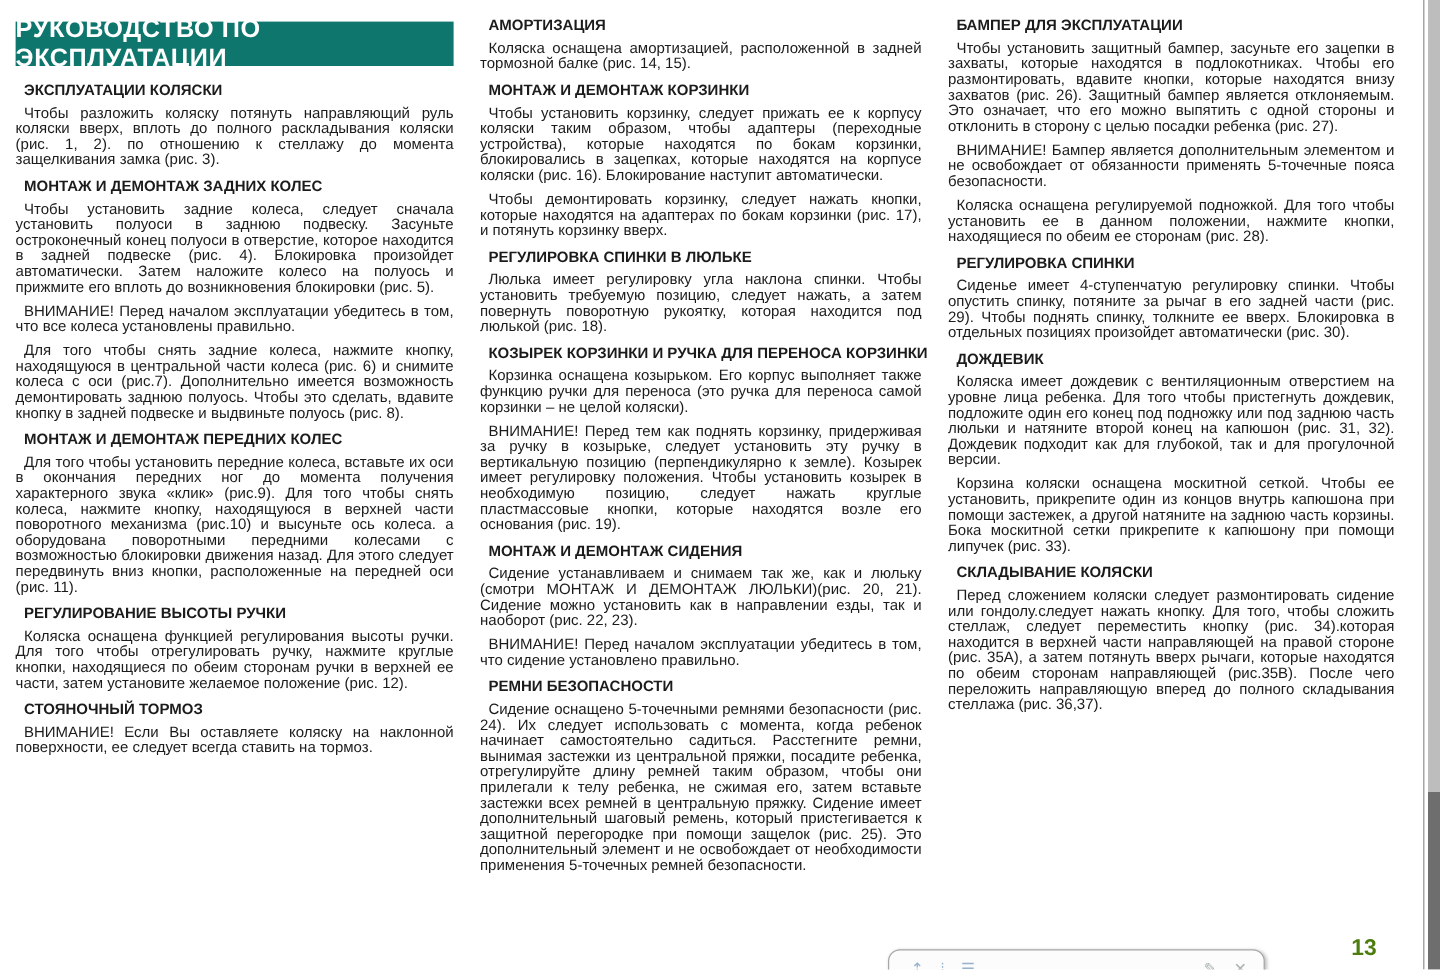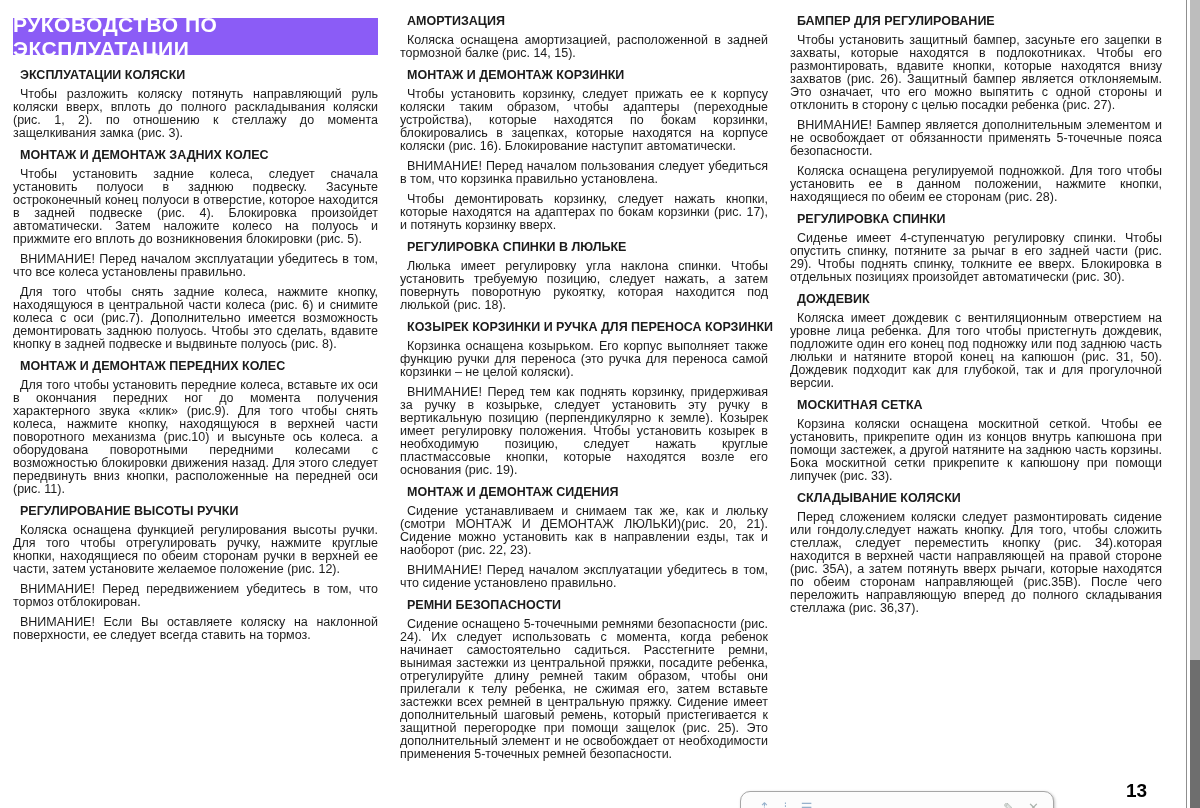--- a/index.html
+++ b/index.html
@@ -37,21 +37,21 @@
     line-height:13px;
     margin:0 0 7px 0;
     text-align:justify;
     text-align-last:left;
     text-indent:7px;
   }
   .page-number{
     position:absolute;
     left:1126px;top:780px;
     font-weight:bold;font-size:19px;
-    color:#000000;
+    color:#4d7c0f;
   }
   .page-edge-line{
     position:absolute;left:1186px;top:0;width:1px;height:808px;
     background:#8f8f8f;
   }
   .scroll-track{
     position:absolute;left:1190px;top:0;width:10px;height:808px;
     background:#bdbdbd;
   }
   .scroll-thumb{
@@ -81,71 +81,69 @@
     font-size:13px;line-height:13px;
   }
   .tb-icon{display:inline-block;}
 </style>
 </head>
 <body>
 
 <div class="page">
 
   <div class="col col1">
-    <div class="banner" style="background: #8b5cf6; justify-content: flex-end;">
+    <div class="banner" style="background: #0f766e; justify-content: flex-end;">
       <span>РУКОВОДСТВО ПО ЭКСПЛУАТАЦИИ</span>
     </div>
     <div class="blocks">
         <div class="heading">ЭКСПЛУАТАЦИИ КОЛЯСКИ</div>
         <div class="para">Чтобы разложить коляску потянуть направляющий руль  коляски вверх, вплоть до полного раскладывания коляски  (рис. 1, 2). по отношению к стеллажу до момента  защелкивания замка (рис. 3).</div>
         <div class="heading">МОНТАЖ И ДЕМОНТАЖ ЗАДНИХ КОЛЕС</div>
         <div class="para">Чтобы установить задние колеса, следует сначала установить полуоси в заднюю подвеску. Засуньте остроконечный конец полуоси в отверстие, которое находится в задней подвеске (рис. 4). Блокировка произойдет автоматически. Затем наложите колесо на полуось и прижмите его вплоть до возникновения блокировки (рис. 5).</div>
         <div class="para">ВНИМАНИЕ! Перед началом эксплуатации убедитесь в том, что все колеса установлены правильно.</div>
         <div class="para">Для того чтобы снять задние колеса, нажмите кнопку, находящуюся в центральной части колеса (рис. 6) и снимите колеса с оси (рис.7). Дополнительно имеется возможность демонтировать заднюю полуось. Чтобы это сделать, вдавите кнопку в задней подвеске и выдвиньте полуось (рис. 8).</div>
         <div class="heading">МОНТАЖ И ДЕМОНТАЖ ПЕРЕДНИХ КОЛЕС</div>
         <div class="para">Для того чтобы установить передние колеса, вставьте их оси в окончания передних ног до момента получения характерного звука «клик» (рис.9). Для того чтобы снять колеса, нажмите кнопку, находящуюся в верхней части поворотного механизма (рис.10) и высуньте ось колеса.  а оборудована поворотными передними колесами с возможностью блокировки движения назад. Для этого следует передвинуть вниз кнопки, расположенные на передней оси (рис. 11).</div>
         <div class="heading">РЕГУЛИРОВАНИЕ ВЫСОТЫ РУЧКИ</div>
         <div class="para">Коляска оснащена функцией регулирования высоты ручки. Для того чтобы отрегулировать ручку, нажмите круглые кнопки, находящиеся по обеим сторонам ручки в верхней ее части, затем установите желаемое положение (рис. 12).</div>
-        <div class="para">ВНИМАНИЕ! Перед передвижением убедитесь в том, что тормоз отблокирован.</div>
+        <div class="heading">СТОЯНОЧНЫЙ ТОРМОЗ</div>
         <div class="para">ВНИМАНИЕ! Если Вы оставляете коляску на наклонной поверхности, ее следует всегда ставить на тормоз.</div>
       </div>
   </div>
 
   <div class="col col2">
     <div class="blocks">
         <div class="heading">АМОРТИЗАЦИЯ</div>
         <div class="para">Коляска оснащена амортизацией, расположенной в задней тормозной балке (рис. 14, 15).</div>
         <div class="heading">МОНТАЖ И ДЕМОНТАЖ КОРЗИНКИ</div>
         <div class="para">Чтобы установить корзинку, следует прижать ее к корпусу коляски таким образом, чтобы адаптеры (переходные устройства), которые находятся по бокам корзинки, блокировались в зацепках, которые находятся на корпусе коляски (рис. 16). Блокирование наступит автоматически.</div>
-        <div class="para">ВНИМАНИЕ! Перед началом пользования следует убедиться в том, что корзинка правильно установлена.</div>
         <div class="para">Чтобы демонтировать корзинку, следует нажать кнопки, которые находятся на адаптерах по бокам корзинки (рис. 17), и потянуть корзинку вверх.</div>
         <div class="heading">РЕГУЛИРОВКА СПИНКИ В ЛЮЛЬКЕ</div>
         <div class="para">Люлька имеет регулировку угла наклона спинки. Чтобы установить требуемую позицию, следует нажать, а затем повернуть поворотную рукоятку, которая находится под люлькой (рис. 18).</div>
         <div class="heading">КОЗЫРЕК КОРЗИНКИ И РУЧКА ДЛЯ ПЕРЕНОСА КОРЗИНКИ</div>
         <div class="para">Корзинка оснащена козырьком. Его корпус выполняет также функцию ручки для переноса (это ручка для переноса самой корзинки – не целой коляски).</div>
         <div class="para">ВНИМАНИЕ! Перед тем как поднять корзинку, придерживая за ручку в козырьке, следует установить эту ручку в вертикальную позицию (перпендикулярно к земле). Козырек имеет регулировку положения. Чтобы установить козырек в необходимую позицию, следует нажать круглые пластмассовые кнопки, которые находятся возле его основания (рис. 19).</div>
         <div class="heading">МОНТАЖ И ДЕМОНТАЖ СИДЕНИЯ</div>
         <div class="para">Сидение устанавливаем и снимаем так же, как и люльку (смотри МОНТАЖ И ДЕМОНТАЖ ЛЮЛЬКИ)(рис. 20, 21). Сидение можно установить как в направлении езды, так и наоборот (рис. 22, 23).</div>
         <div class="para">ВНИМАНИЕ! Перед началом эксплуатации убедитесь в том, что сидение установлено правильно.</div>
         <div class="heading">РЕМНИ БЕЗОПАСНОСТИ</div>
         <div class="para">Сидение оснащено 5-точечными ремнями безопасности (рис. 24). Их следует использовать с момента, когда ребенок начинает самостоятельно садиться. Расстегните ремни, вынимая застежки из центральной пряжки, посадите ребенка, отрегулируйте длину ремней таким образом, чтобы они прилегали к телу ребенка, не сжимая его, затем вставьте застежки всех ремней в центральную пряжку. Сидение имеет дополнительный шаговый ремень, который пристегивается к защитной перегородке при помощи защелок (рис. 25). Это дополнительный элемент и не освобождает от необходимости применения 5-точечных ремней безопасности.</div>
       </div>
   </div>
 
   <div class="col col3">
     <div class="blocks">
-        <div class="heading">БАМПЕР ДЛЯ РЕГУЛИРОВАНИЕ</div>
+        <div class="heading">БАМПЕР ДЛЯ ЭКСПЛУАТАЦИИ</div>
         <div class="para">Чтобы установить защитный бампер, засуньте его зацепки в захваты, которые находятся в подлокотниках. Чтобы его размонтировать, вдавите кнопки, которые находятся внизу захватов (рис. 26). Защитный бампер является отклоняемым. Это означает, что его можно выпятить с одной стороны и отклонить в сторону с целью посадки ребенка (рис. 27).</div>
         <div class="para">ВНИМАНИЕ! Бампер является дополнительным элементом и не освобождает от обязанности применять 5-точечные пояса безопасности.</div>
         <div class="para">Коляска оснащена регулируемой подножкой. Для того чтобы установить ее в данном положении, нажмите кнопки, находящиеся по обеим ее сторонам (рис. 28).</div>
         <div class="heading">РЕГУЛИРОВКА СПИНКИ</div>
         <div class="para">Сиденье имеет 4-ступенчатую регулировку спинки. Чтобы опустить спинку, потяните за рычаг в его задней части (рис. 29). Чтобы поднять спинку, толкните ее вверх. Блокировка в отдельных позициях произойдет автоматически (рис. 30).</div>
         <div class="heading">ДОЖДЕВИК</div>
-        <div class="para">Коляска имеет дождевик с вентиляционным отверстием на уровне лица ребенка. Для того чтобы пристегнуть дождевик, подложите один его конец под подножку или под заднюю часть люльки и натяните второй конец на капюшон (рис. 31, 50). Дождевик подходит как для глубокой, так и для прогулочной версии.</div>
-        <div class="heading">МОСКИТНАЯ СЕТКА</div>
+        <div class="para">Коляска имеет дождевик с вентиляционным отверстием на уровне лица ребенка. Для того чтобы пристегнуть дождевик, подложите один его конец под подножку или под заднюю часть люльки и натяните второй конец на капюшон (рис. 31, 32). Дождевик подходит как для глубокой, так и для прогулочной версии.</div>
         <div class="para">Корзина коляски оснащена москитной сеткой. Чтобы ее установить, прикрепите один из концов внутрь капюшона при помощи застежек, а другой натяните на заднюю часть корзины. Бока москитной сетки прикрепите к капюшону при помощи липучек (рис. 33).</div>
         <div class="heading">СКЛАДЫВАНИЕ КОЛЯСКИ</div>
         <div class="para">Перед сложением коляски следует размонтировать сидение или гондолу.следует нажать кнопку. Для того, чтобы сложить стеллаж, следует переместить кнопку (рис. 34).которая  находится в верхней части  направляющей  на  правой  стороне  (рис.  35А),  а  затем потянуть вверх рычаги, которые находятся по обеим сторонам направляющей (рис.35В). После чего переложить направляющую вперед до полного складывания стеллажа (рис. 36,37).</div>
       </div>
   </div>
 
   <div class="page-number">13</div>
 
   <div class="page-edge-line"></div>
   <div class="scroll-track"></div>

